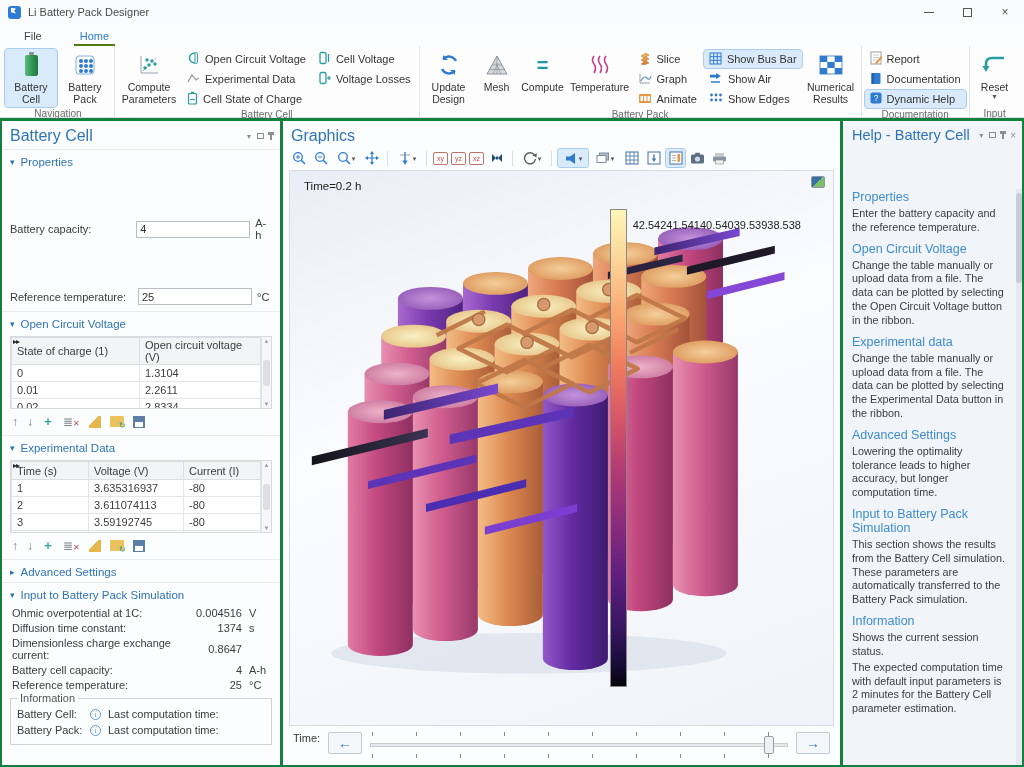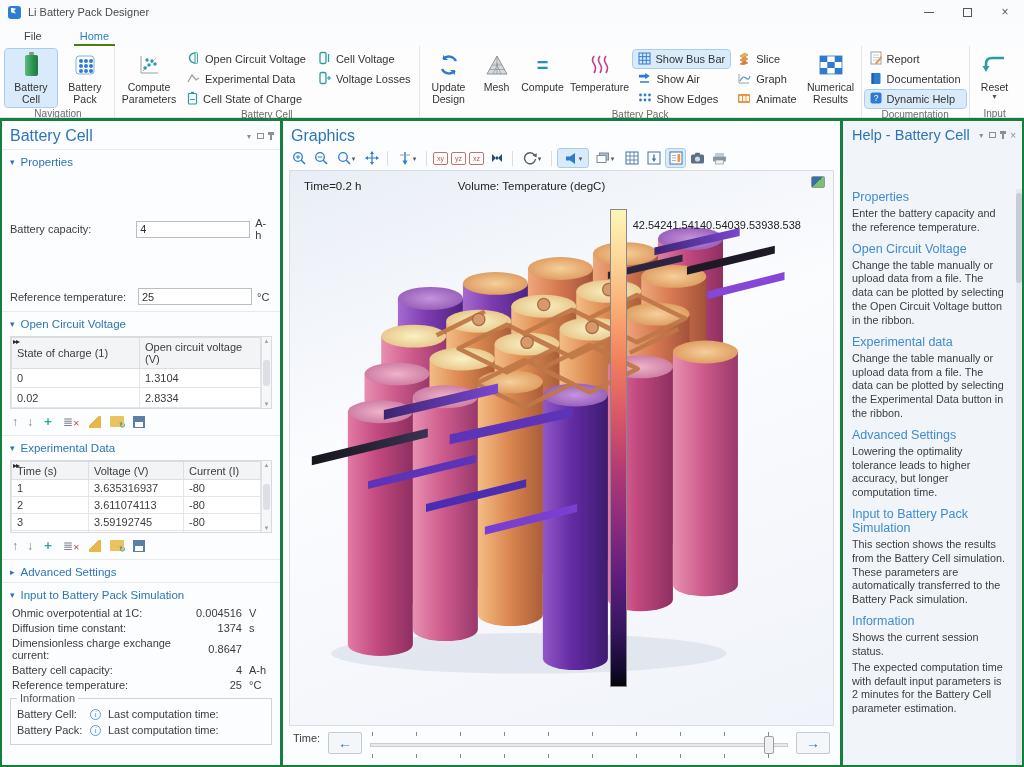--- a/index.html
+++ b/index.html
@@ -277,20 +277,46 @@
                 <g fill="none" stroke="#c2408e" stroke-width="1.6">
                   <path d="M6 3 q-3 4 0 8 q3 4 0 9"></path>
                   <path d="M12 3 q-3 4 0 8 q3 4 0 9"></path>
                   <path d="M18 3 q-3 4 0 8 q3 4 0 9"></path>
                 </g>
               </svg>
           </span>
           <span>Temperature</span>
         </div>
         <div class="rcol">
+          <div class="rsmall">
+            <span><svg width="14" height="13" viewBox="0 0 14 13">
+                  <path d="M3 4 L8 1 L11 3 L6 6 Z" fill="#f0b24e" stroke="#b9823a" stroke-width=".6"></path>
+                  <path d="M3 8 L8 5 L11 7 L6 10 Z" fill="#e8963f" stroke="#b9823a" stroke-width=".6"></path>
+                  <path d="M3 12 L8 9 L11 11 L6 13 Z" fill="#d97c33" stroke="#b9823a" stroke-width=".6"></path>
+                </svg></span>
+            <span>Slice</span>
+          </div>
+          <div class="rsmall">
+            <span><svg width="14" height="13" viewBox="0 0 14 13">
+                  <path d="M2 2v9h10" stroke="#9aa0a6" fill="none"></path>
+                  <path d="M3 9 Q6 3 9 6 T13 4" stroke="#5b8fc9" fill="none" stroke-width="1.2"></path>
+                </svg></span>
+            <span>Graph</span>
+          </div>
+          <div class="rsmall">
+            <span><svg width="14" height="11" viewBox="0 0 14 11">
+                  <rect x="1" y="1" width="12" height="9" rx="1" fill="#e8963f"></rect>
+                  <rect x="2.5" y="3" width="2.5" height="5" fill="#fff"></rect>
+                  <rect x="6" y="3" width="2.5" height="5" fill="#fff"></rect>
+                  <rect x="9.5" y="3" width="2.5" height="5" fill="#fff"></rect>
+                </svg></span>
+            <span>Animate</span>
+          </div>
+        </div>
+        <div class="rcol">
           <div class="rsmall sel">
             <span><svg width="13" height="13" viewBox="0 0 13 13">
                   <g stroke="#2e7bd0" fill="none">
                     <rect x="1" y="1" width="11" height="11"></rect>
                     <path d="M1 4.7h11 M1 8.3h11 M4.7 1v11 M8.3 1v11"></path>
                   </g>
                 </svg></span>
             <span>Show Bus Bar</span>
           </div>
           <div class="rsmall">
@@ -307,46 +333,20 @@
                   <g fill="#2e7bd0">
                     <circle cx="2.5" cy="3" r="1.4"></circle>
                     <circle cx="7" cy="3" r="1.4"></circle>
                     <circle cx="11.5" cy="3" r="1.4"></circle>
                     <circle cx="2.5" cy="8" r="1.4"></circle>
                     <circle cx="7" cy="8" r="1.4"></circle>
                     <circle cx="11.5" cy="8" r="1.4"></circle>
                   </g>
                 </svg></span>
             <span>Show Edges</span>
-          </div>
-        </div>
-        <div class="rcol">
-          <div class="rsmall">
-            <span><svg width="14" height="13" viewBox="0 0 14 13">
-                  <path d="M3 4 L8 1 L11 3 L6 6 Z" fill="#f0b24e" stroke="#b9823a" stroke-width=".6"></path>
-                  <path d="M3 8 L8 5 L11 7 L6 10 Z" fill="#e8963f" stroke="#b9823a" stroke-width=".6"></path>
-                  <path d="M3 12 L8 9 L11 11 L6 13 Z" fill="#d97c33" stroke="#b9823a" stroke-width=".6"></path>
-                </svg></span>
-            <span>Slice</span>
-          </div>
-          <div class="rsmall">
-            <span><svg width="14" height="13" viewBox="0 0 14 13">
-                  <path d="M2 2v9h10" stroke="#9aa0a6" fill="none"></path>
-                  <path d="M3 9 Q6 3 9 6 T13 4" stroke="#5b8fc9" fill="none" stroke-width="1.2"></path>
-                </svg></span>
-            <span>Graph</span>
-          </div>
-          <div class="rsmall">
-            <span><svg width="14" height="11" viewBox="0 0 14 11">
-                  <rect x="1" y="1" width="12" height="9" rx="1" fill="#e8963f"></rect>
-                  <rect x="2.5" y="3" width="2.5" height="5" fill="#fff"></rect>
-                  <rect x="6" y="3" width="2.5" height="5" fill="#fff"></rect>
-                  <rect x="9.5" y="3" width="2.5" height="5" fill="#fff"></rect>
-                </svg></span>
-            <span>Animate</span>
           </div>
         </div>
         <div class="rbig" style="width:54px">
           <span class="ric">
             <svg width="26" height="24" viewBox="0 0 26 24">
                 <rect x="2" y="3" width="22" height="18" fill="#fff" stroke="#5b8fc9"></rect>
                 <g fill="#2e7bd0">
                   <rect x="2" y="3" width="7.3" height="6"></rect>
                   <rect x="16.7" y="3" width="7.3" height="6"></rect>
                   <rect x="9.3" y="9" width="7.4" height="6"></rect>
@@ -446,20 +446,24 @@
               <col style="width:121px">
             </colgroup>
           <tbody>
               <tr>
             <th><span class="corner-mark">▸▸</span><span>State of charge (1)</span></th>
             <th><span>Open circuit voltage (V)</span></th>
           </tr>
           <tr>
                 <td>0</td>
                 <td>1.3104</td>
+              </tr>
+          <tr>
+                <td>0.01</td>
+                <td>2.2611</td>
               </tr>
           <tr>
                 <td>0.02</td>
                 <td>2.8334</td>
               </tr>
 
         </tbody>
           </table>
         <div class="vscroll">
             <span>▲</span>
@@ -698,21 +702,20 @@
             <svg width="15" height="13" viewBox="0 0 15 13">
               <rect x="3" y="1" width="9" height="3.5" fill="#c4cad1"></rect>
               <rect x="1" y="4.5" width="13" height="5" rx="1" fill="#8b95a0"></rect>
               <rect x="3.5" y="8" width="8" height="4" fill="#eef1f4" stroke="#8b95a0" stroke-width=".7"></rect>
             </svg>
           </span>
       </div>
 
       <div class="canvas">
         <div class="plot-label-left">Time=0.2 h</div>
-        <div class="plot-label-center">Volume: Temperature (degC)</div>
         <div class="plot-corner-icon"></div>
 
         <svg width="492" height="505" viewBox="0 0 560 520" style="position:absolute;left:6px;top:26px">
           <defs>
             <linearGradient id="bMag" x1="0" x2="1">
                 <stop offset="0" stop-color="#e27ba4"></stop>
                 <stop offset=".45" stop-color="#c2497f"></stop>
                 <stop offset="1" stop-color="#8e2f60"></stop>
               </linearGradient>
             <linearGradient id="bPink" x1="0" x2="1">

